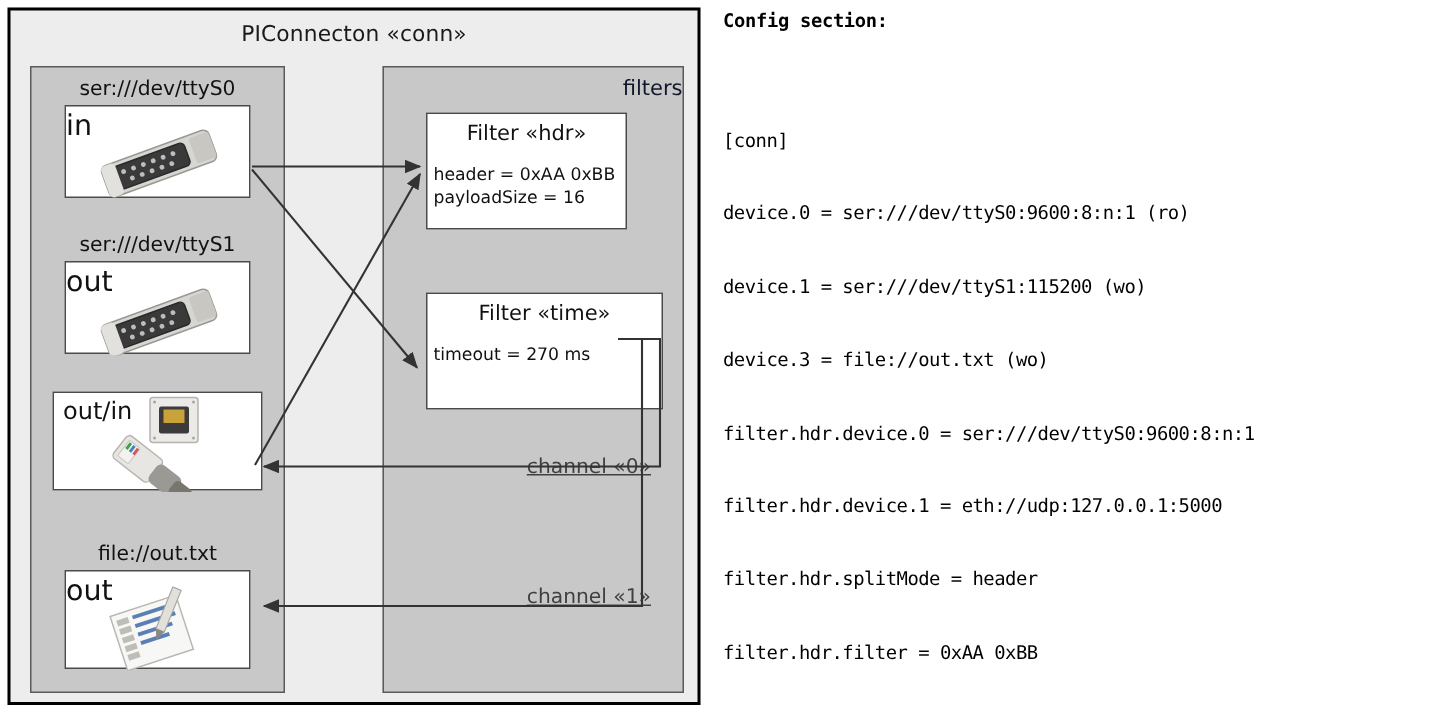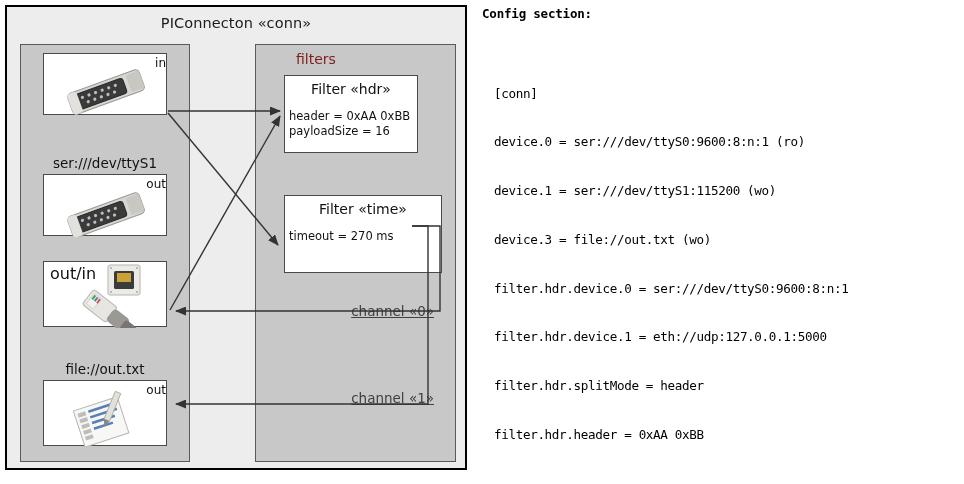--- a/index.html
+++ b/index.html
@@ -61,22 +61,22 @@
     position: relative;
     margin: 2px auto 0 auto;
     background: #ffffff;
     border: 1.5px solid #4a4a4a;
     box-sizing: border-box;
   }
   .dev-box-title {
     position: absolute;
     left: 0; top: 2px;
     width: 100%;
-    text-align: right;
-    font-size: 12px;
+    text-align: left;
+    font-size: 19px;
     color: #111;
     z-index: 3;
   }
   .dev-box-title.left {
     text-align: left;
     padding-left: 6px;
     width: auto;
   }
 
   
@@ -87,24 +87,23 @@
     width: 201px;
     height: 418px;
     background: #c8c8c8;
     border: 1.5px solid #5a5a5a;
     box-sizing: border-box;
   }
   .filters-title {
     position: absolute;
     left: 0; top: 6px;
     width: 100%;
-    text-align: left;
+    text-align: right;
     font-size: 14px;
-    color: #7f1d1d;
-    padding-left: 40px;
+    color: #0f172a;
   }
   .filter-box {
     position: absolute;
     background: #ffffff;
     border: 1.5px solid #4a4a4a;
     box-sizing: border-box;
   }
   .filter-box-title {
     text-align: center;
     font-size: 14px;
@@ -153,32 +152,33 @@
     letter-spacing: -0.2px;
   }
   .config-body {
     font-family: "DejaVu Sans Mono", "Liberation Mono", monospace;
     font-size: 12.6px;
     color: #000;
     line-height: 16.25px;
     white-space: pre;
     letter-spacing: -0.35px;
   }
-  .config-line { white-space: pre; margin-left: 12px; }
+  .config-line { white-space: pre; }
 </style>
 </head>
 <body>
 
 <div class="conn-container">
 
   <div class="conn-title">PIConnecton «conn»</div>
 
   <div class="devices-panel">
 
     <div class="dev-group" style="top:6px;">
+      <div class="dev-label">ser:///dev/ttyS0</div>
       <div class="dev-box" style="width:124px;height:62px;">
         <div class="dev-box-title">in</div>
         <svg width="124" height="62" viewBox="0 0 124 62" style="position:absolute;left:0;top:0;">
           <g transform="translate(62,38) rotate(-20)">
             <rect x="-38" y="-11" width="76" height="22" rx="4" fill="#d8d6d2" stroke="#9a9892" stroke-width="1"></rect>
             <rect x="-30" y="-8" width="50" height="16" rx="3" fill="#3a3a3a" stroke="#2a2a2a" stroke-width="1"></rect>
             <circle cx="-24" cy="-3" r="1.6" fill="#bdbdbd"></circle>
               <circle cx="-17" cy="-3" r="1.6" fill="#bdbdbd"></circle>
             <circle cx="-10" cy="-3" r="1.6" fill="#bdbdbd"></circle>
               <circle cx="-3" cy="-3" r="1.6" fill="#bdbdbd"></circle>
@@ -216,21 +216,21 @@
               <circle cx="1" cy="3" r="1.6" fill="#bdbdbd"></circle>
             <circle cx="8" cy="3" r="1.6" fill="#bdbdbd"></circle>
             <rect x="24" y="-9" width="14" height="18" rx="2" fill="#c9c7c2"></rect>
             <rect x="-38" y="-11" width="10" height="22" rx="3" fill="#e3e1dd"></rect>
           </g>
         </svg>
       </div>
     </div>
 
     <div class="dev-group" style="top:214px;">
-      <div class="dev-box" style="width:124px;height:66px;">
+      <div class="dev-box" style="width:140px;height:66px;">
         <div class="dev-box-title left" style="font-size:16px;">out/in</div>
         <svg width="124" height="66" viewBox="0 0 124 66" style="position:absolute;left:0;top:0;">
           <rect x="64" y="3" width="32" height="30" rx="2" fill="#eceae6" stroke="#b5b3ae" stroke-width="1"></rect>
           <rect x="70" y="9" width="20" height="18" rx="1.5" fill="#3b3b3b"></rect>
           <rect x="73" y="11" width="14" height="9" fill="#c9a23a"></rect>
           <circle cx="67" cy="6" r="1" fill="#a9a7a2"></circle>
             <circle cx="93" cy="6" r="1" fill="#a9a7a2"></circle>
           <circle cx="67" cy="30" r="1" fill="#a9a7a2"></circle>
             <circle cx="93" cy="30" r="1" fill="#a9a7a2"></circle>
           <g transform="translate(50,40) rotate(38)">
@@ -317,21 +317,21 @@
 <div class="config-section">
   <div class="config-heading">Config section:</div>
   <div class="config-body">
     <div class="config-line">[conn]</div>
     <div class="config-line">device.0 = ser:///dev/ttyS0:9600:8:n:1 (ro)</div>
     <div class="config-line">device.1 = ser:///dev/ttyS1:115200 (wo)</div>
     <div class="config-line">device.3 = file://out.txt (wo)</div>
     <div class="config-line">filter.hdr.device.0 = ser:///dev/ttyS0:9600:8:n:1</div>
     <div class="config-line">filter.hdr.device.1 = eth://udp:127.0.0.1:5000</div>
     <div class="config-line">filter.hdr.splitMode = header</div>
-    <div class="config-line">filter.hdr.header = 0xAA 0xBB</div>
+    <div class="config-line">filter.hdr.filter = 0xAA 0xBB</div>
     
     
     
     
     
     
     
     
   </div>
 </div>

